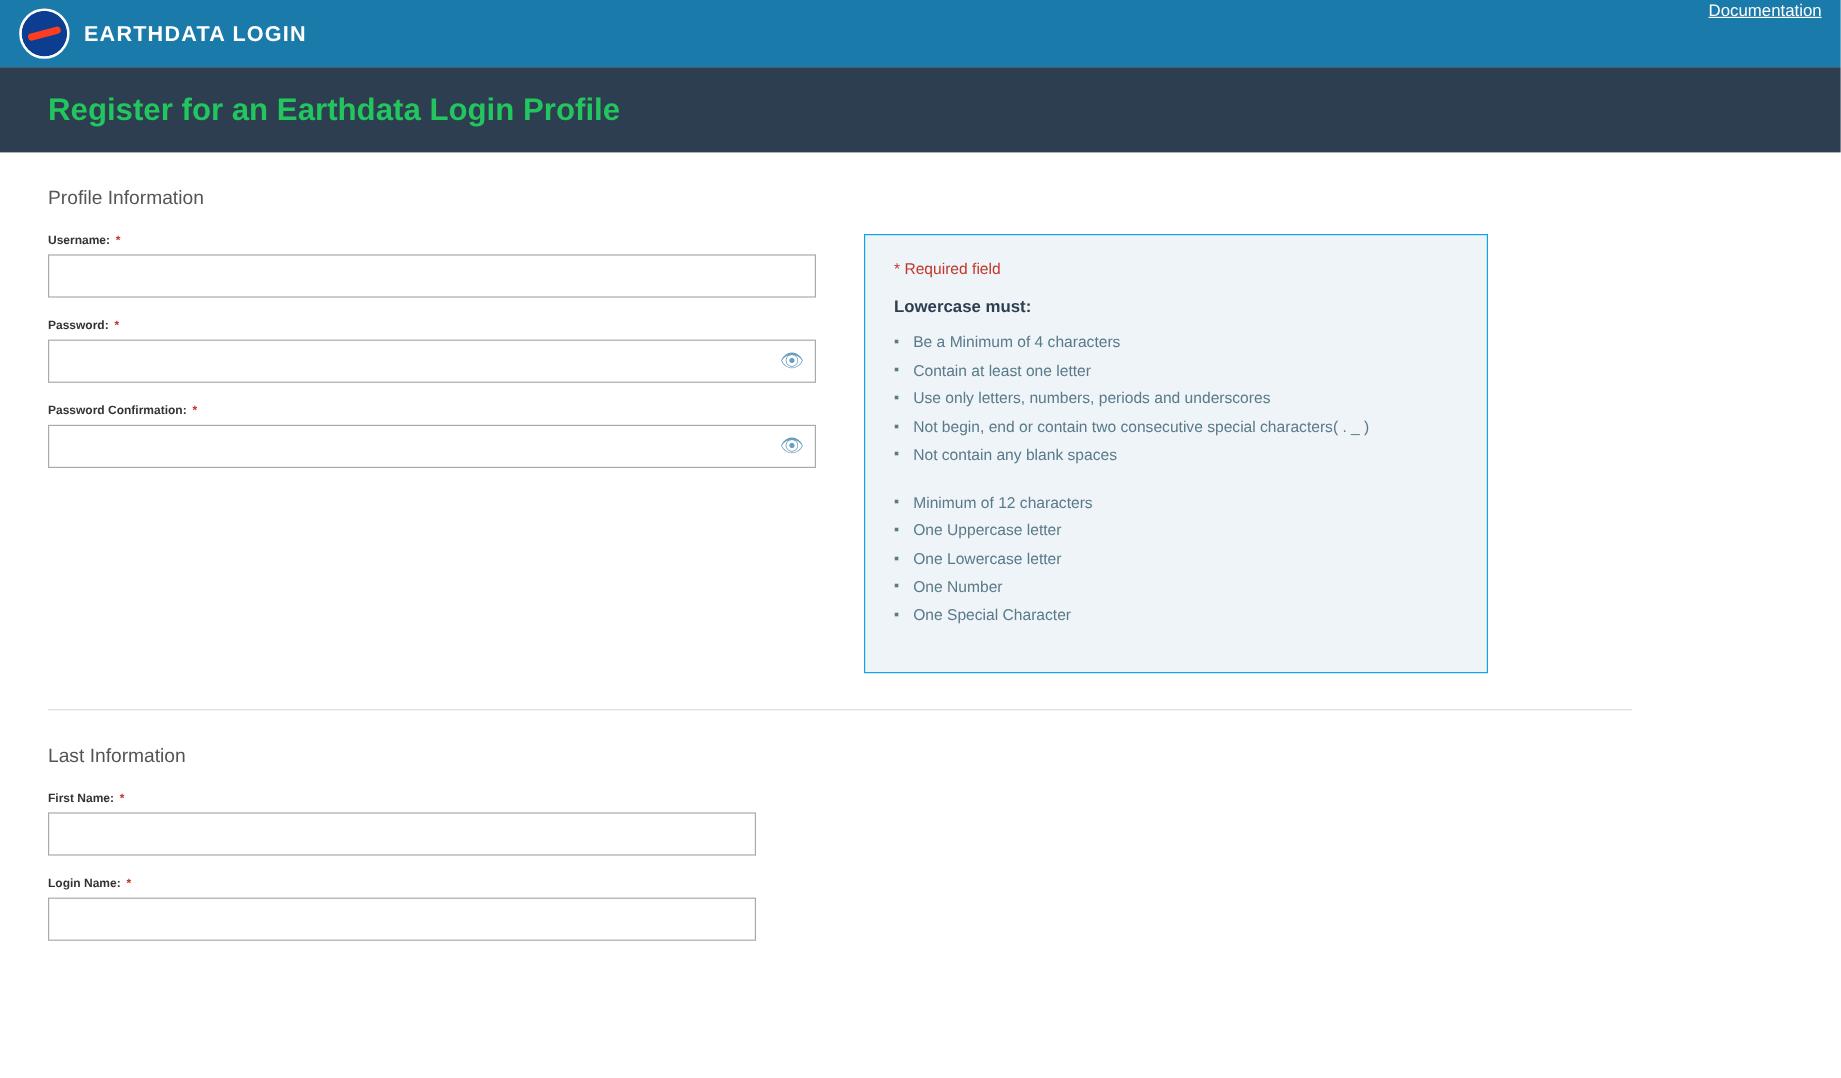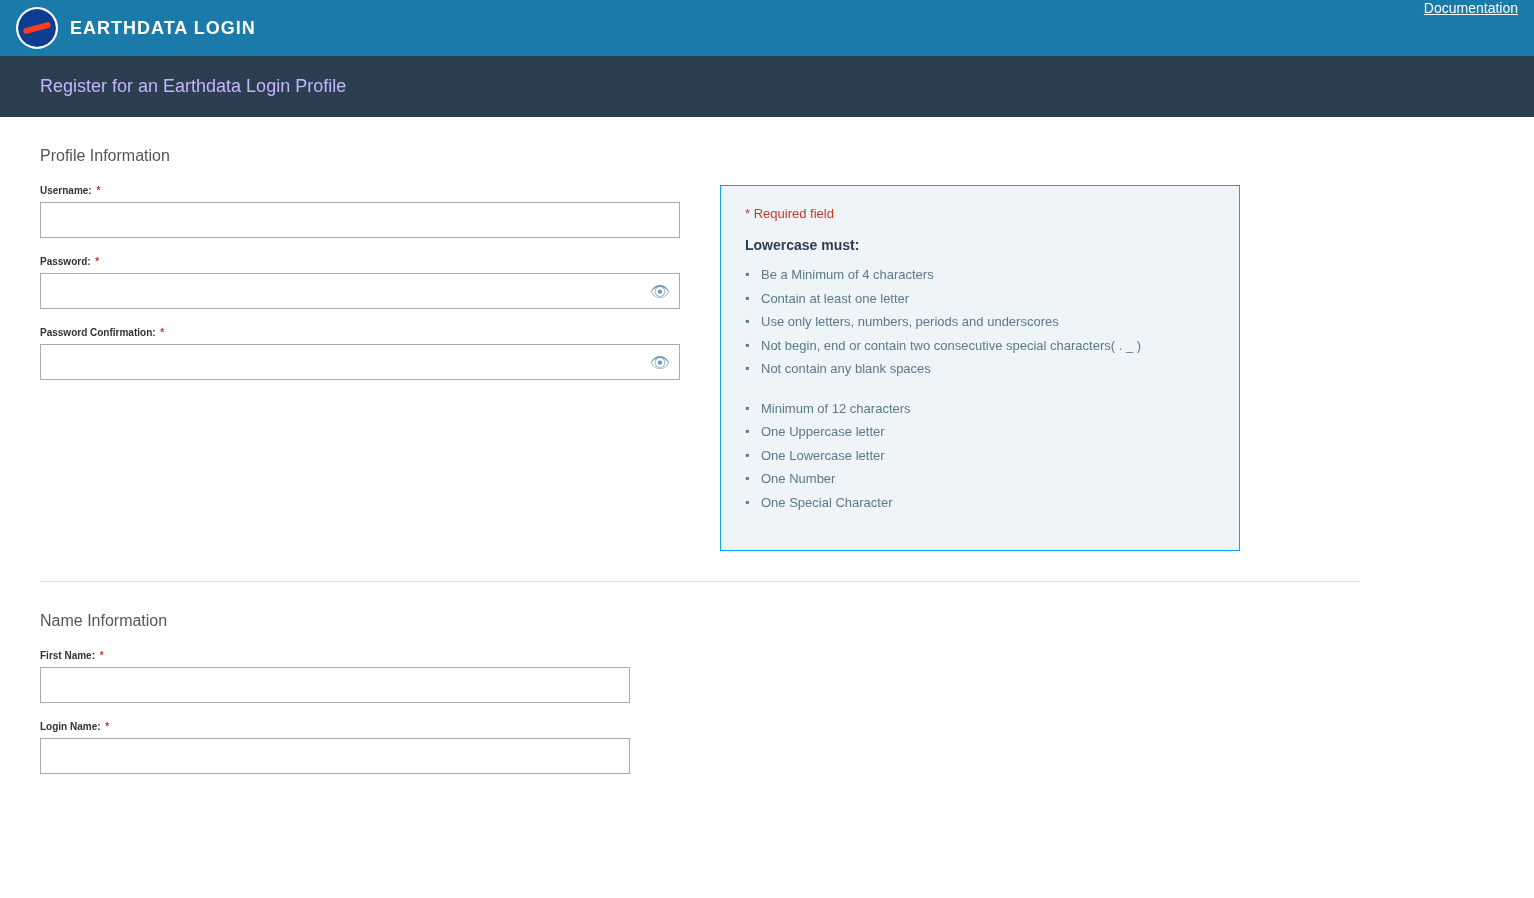--- a/index.html
+++ b/index.html
@@ -62,23 +62,23 @@
       color: #fff;
       font-size: 14px;
     }
 
     
     .page-header {
       background: #2c3e50;
       padding: 20px 40px;
     }
     .page-header h1 {
-      color: #c4b5fd;
-      font-size: 18px;
-      font-weight: normal;
+      color: #22c55e;
+      font-size: 26px;
+      font-weight: bold;
     }
 
     
     .main-content {
       padding: 30px 40px;
       max-width: 1400px;
     }
 
     .section-title {
       font-size: 16px;
@@ -275,21 +275,21 @@
           <li>One Special Character</li>
         </ul>
       </div>
 
     </div>
   </div>
 
   <hr class="divider">
 
   <div class="user-info-section">
-    <p class="section-title">Name Information</p>
+    <p class="section-title">Last Information</p>
 
     <div class="form-group">
       <label class="form-label">
         <span>First Name:</span><span class="required-star"> *</span>
       </label>
       <input type="text" class="form-input" style="max-width: 590px;" placeholder="">
     </div>
 
     <div class="form-group">
       <label class="form-label">

